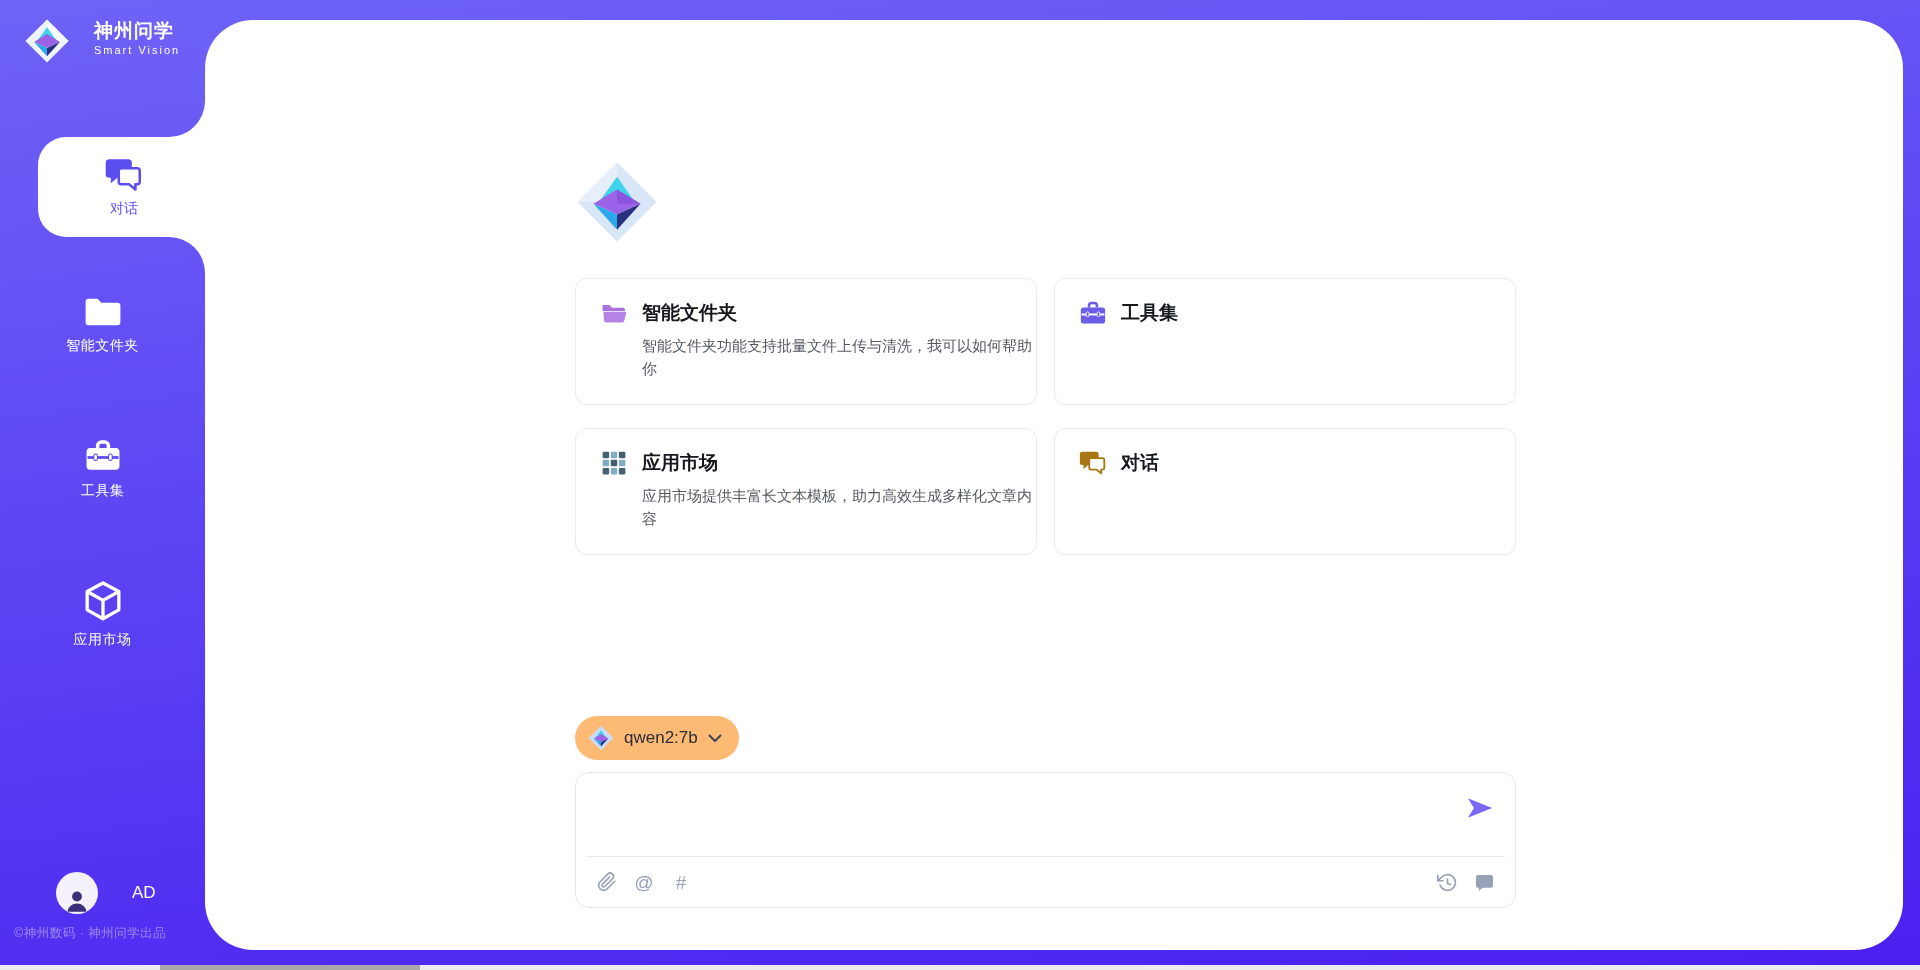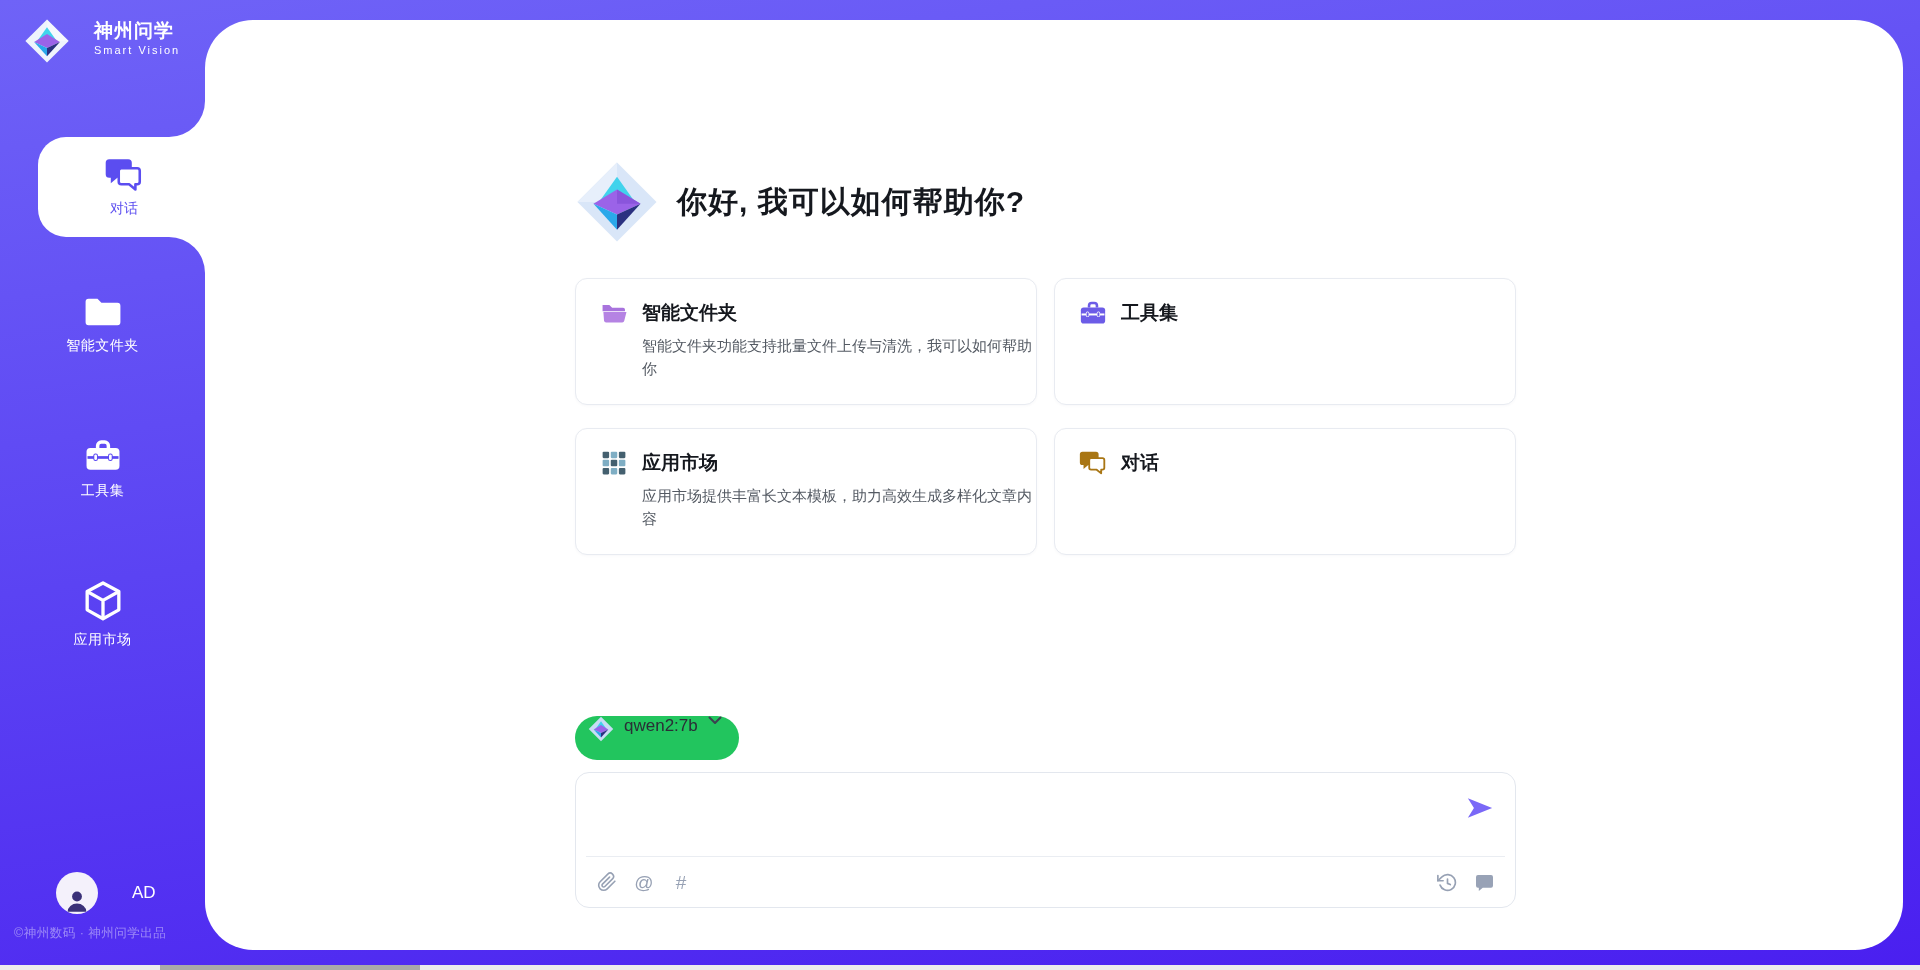--- a/index.html
+++ b/index.html
@@ -50,22 +50,22 @@
   .card {
     width:462px; height:127px; background:#fff; border:1px solid #E8EBF1; border-radius:12px;
     padding:21px 24px 0 24px; cursor:pointer; box-shadow:0 1px 3px rgba(30,40,90,0.03);
   }
   .card-head { display:flex; align-items:center; gap:14px; }
   .card-head .cicon { width:28px; height:26px; flex:0 0 auto; }
   .card-title { font-size:19px; font-weight:700; color:#15181e; }
   .card-desc { margin:8px 0 0 42px; width:402px; font-size:15px; line-height:1.55; color:#545a63; }
 
   .model-pill {
-    position:absolute; left:0; top:696px; height:44px; display:inline-flex; 
-    gap:10px; padding:0 17px 0 13px; background:#22c55e; border-radius:22px; cursor:pointer;
+    position:absolute; left:0; top:696px; height:44px; display:inline-flex; align-items:center;
+    gap:10px; padding:0 17px 0 13px; background:#fdba74; border-radius:22px; cursor:pointer;
   }
   .model-pill .gem { width:26px; height:26px; }
   .model-name { font-size:17px; color:#2a2e36; }
 
   .composer {
     position:absolute; left:0; top:752px; width:941px; height:136px;
     background:#fff; border:1.5px solid #E3E7EE; border-radius:14px;
   }
   .composer textarea {
     position:absolute; left:21px; top:13px; width:860px; height:62px;
@@ -167,21 +167,20 @@
     <div class="greeting">
       <svg class="gem" viewBox="0 0 100 100">
         <polygon points="50,3 97,50 50,97 3,50" fill="#D9E6F8"></polygon>
         <polygon points="50,3 3,50 50,50" fill="#E7EFFB"></polygon>
         <polygon points="50,20 72,51 28,51" fill="#41D3EC"></polygon>
         <polygon points="50,35 78,52 50,65 22,52" fill="#9B63E8"></polygon>
         <polygon points="50,35 78,52 50,52" fill="#8A55DC"></polygon>
         <polygon points="22,52 50,65 50,83" fill="#2AA8EA"></polygon>
         <polygon points="78,52 50,65 50,83" fill="#2A3180"></polygon>
       </svg>
-      <h1>你好, 我可以如何帮助你?</h1>
     </div>
 
     <div class="cards">
 
       <div class="card">
         <div class="card-head">
           <svg class="cicon" viewBox="0 0 24 20">
             <path d="M2.2,3.1 h5.8 l2.4,2.4 h9.4 a1.6,1.6 0 0 1 1.6,1.6 v1.4 H2.2 Z" fill="#A873DD"></path>
             <path d="M2.9,9.1 H22.7 L20.8,16.7 a1.8,1.8 0 0 1 -1.75,1.4 H5.2 a1.8,1.8 0 0 1 -1.75,-1.4 Z" fill="#B583E3"></path>
           </svg>

